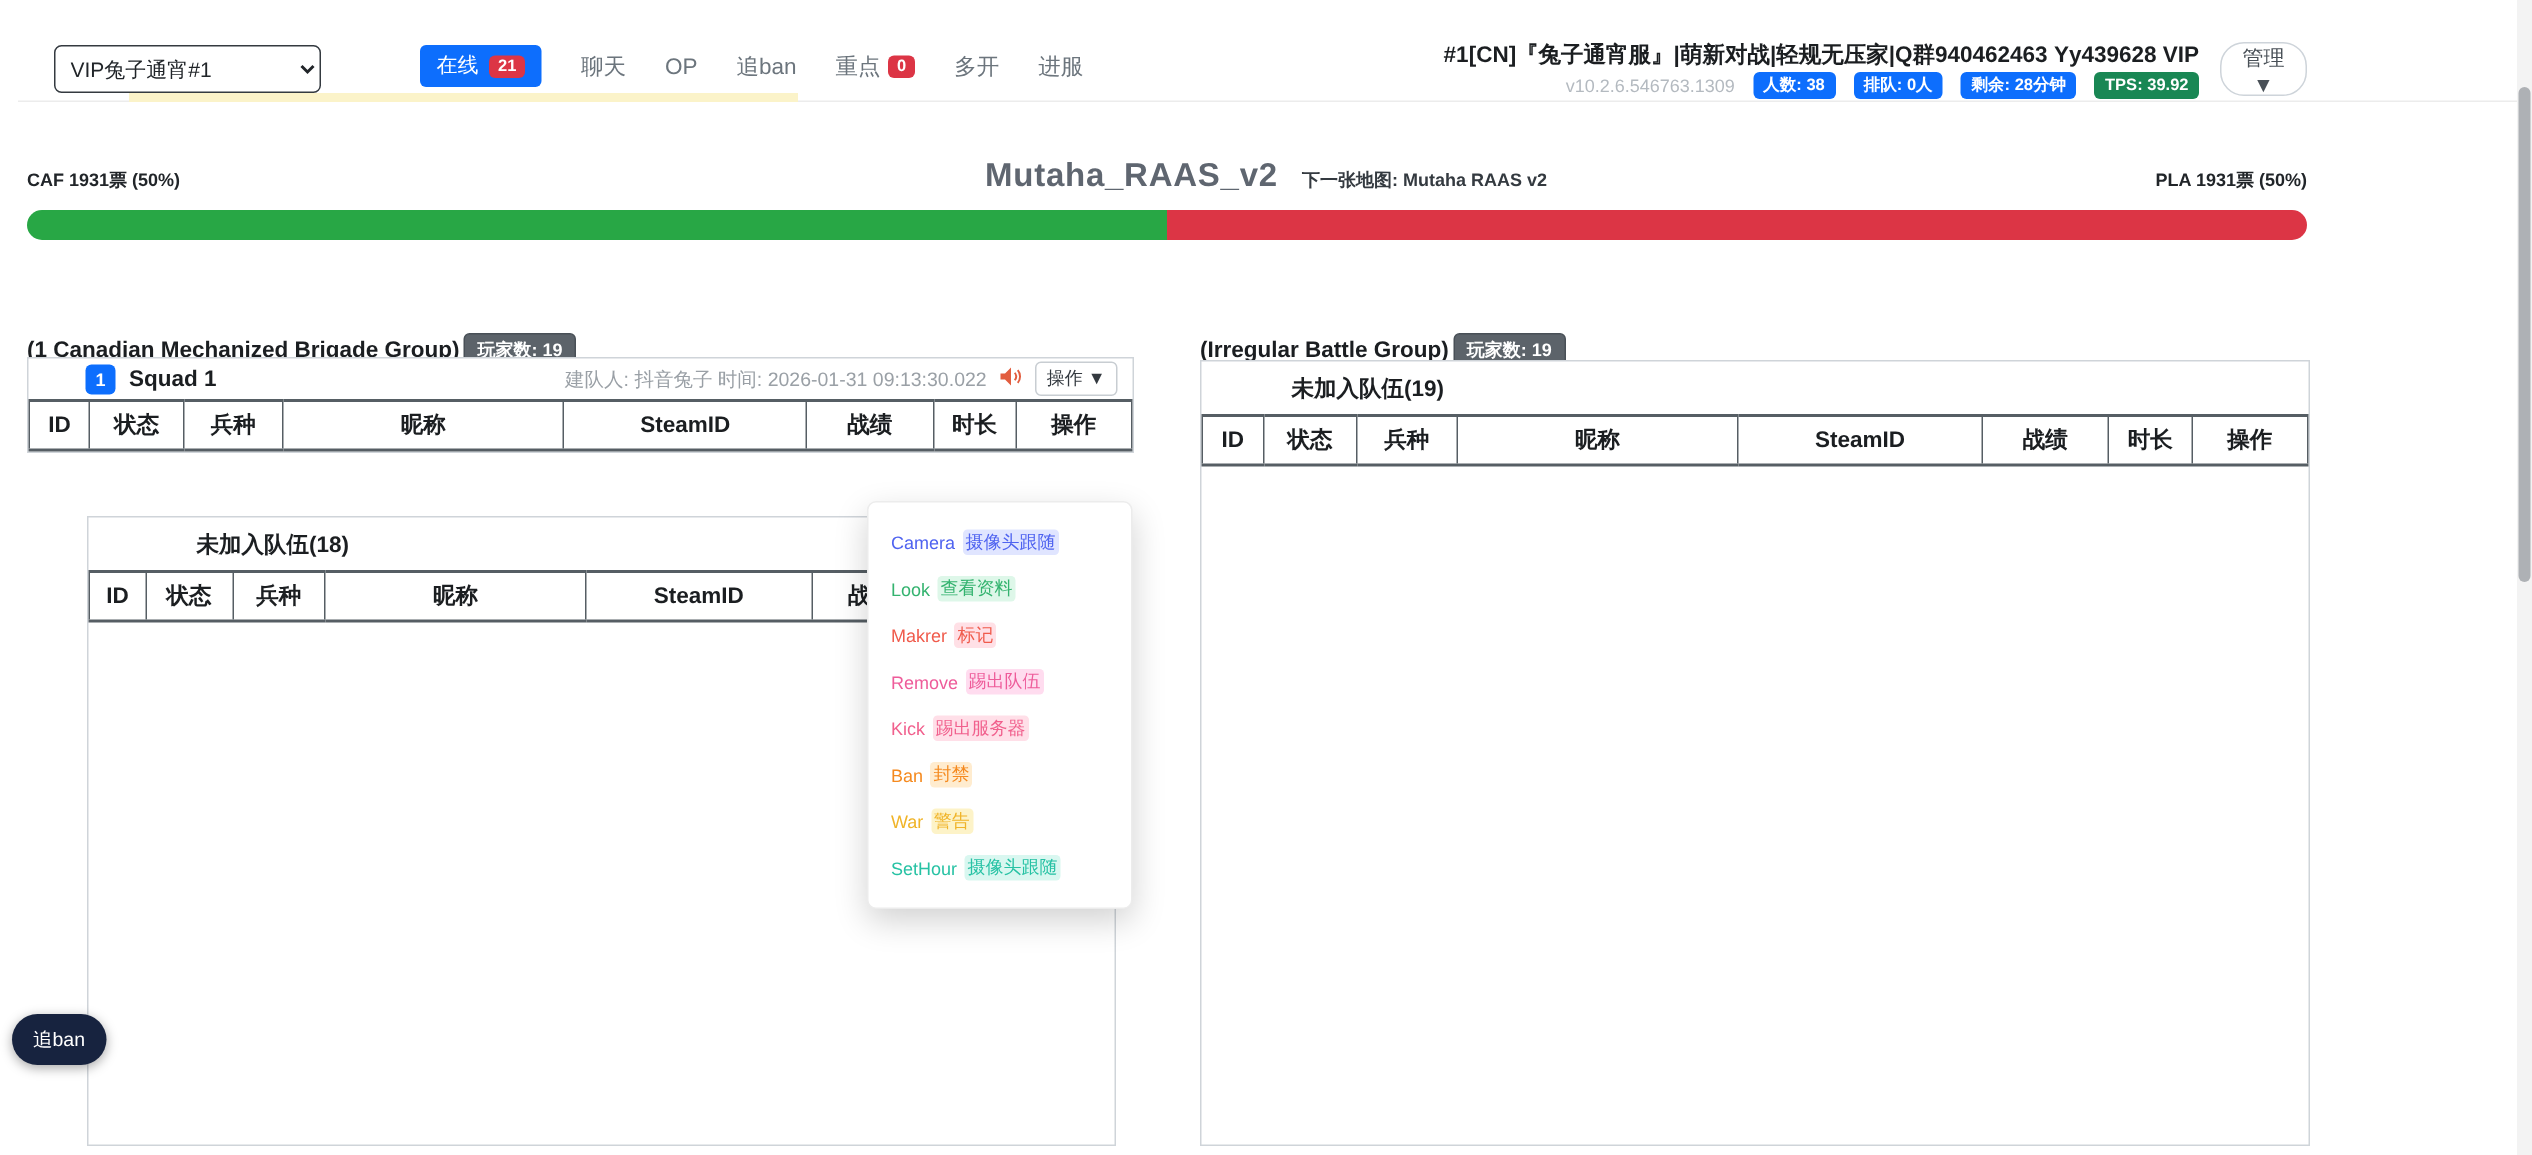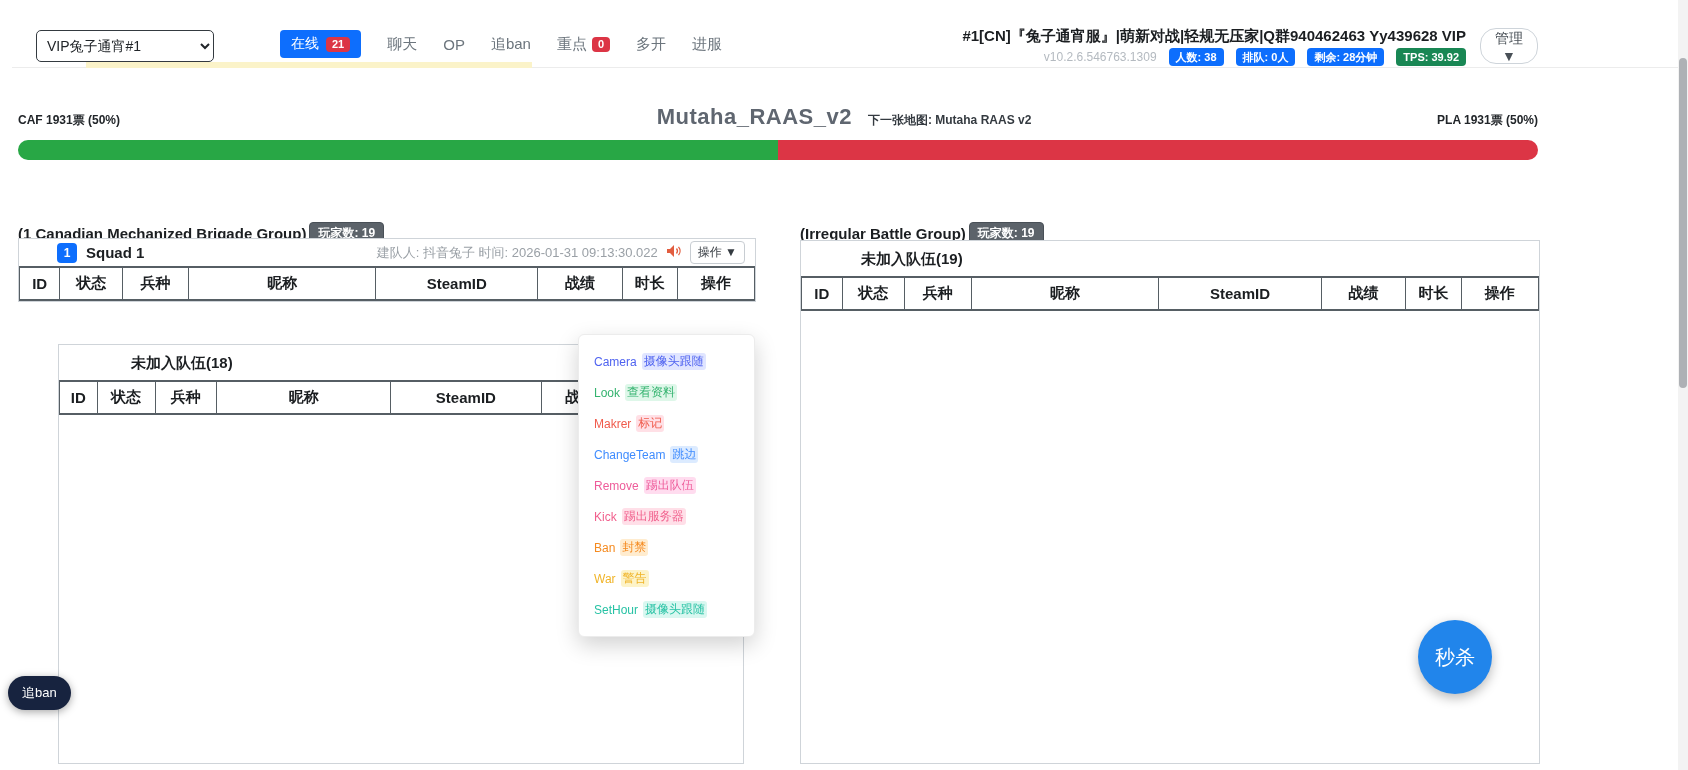--- a/index.html
+++ b/index.html
@@ -235,24 +235,20 @@
         <span class="ctx-zh" style="background: rgb(224, 229, 255);">摄像头跟随</span>
       </div>
       <div class="ctx-item" style="color: rgb(52, 179, 111);">
         <span>Look</span>
         <span class="ctx-zh" style="background: rgb(222, 247, 233);">查看资料</span>
       </div>
       <div class="ctx-item" style="color: rgb(240, 91, 76);">
         <span>Makrer</span>
         <span class="ctx-zh" style="background: rgb(255, 224, 230);">标记</span>
       </div>
-      <div class="ctx-item" style="color: rgb(63, 140, 254);">
-        <span>ChangeTeam</span>
-        <span class="ctx-zh" style="background: rgb(220, 235, 255);">跳边</span>
-      </div>
       <div class="ctx-item" style="color: rgb(238, 92, 154);">
         <span>Remove</span>
         <span class="ctx-zh" style="background: rgb(255, 220, 239);">踢出队伍</span>
       </div>
       <div class="ctx-item" style="color: rgb(241, 96, 141);">
         <span>Kick</span>
         <span class="ctx-zh" style="background: rgb(255, 223, 232);">踢出服务器</span>
       </div>
       <div class="ctx-item" style="color: rgb(245, 138, 31);">
         <span>Ban</span>
@@ -262,19 +258,18 @@
         <span>War</span>
         <span class="ctx-zh" style="background: rgb(253, 243, 200);">警告</span>
       </div>
       <div class="ctx-item" style="color: rgb(39, 194, 164);">
         <span>SetHour</span>
         <span class="ctx-zh" style="background: rgb(217, 247, 240);">摄像头跟随</span>
       </div>
     </div>
 
   <div class="battle-pill">追ban</div>
-  <div class="seckill">秒杀</div>
 
   <div class="sb">
     <div class="sb-thumb"></div>
   </div>
 
 </div>
 
 </body></html>

